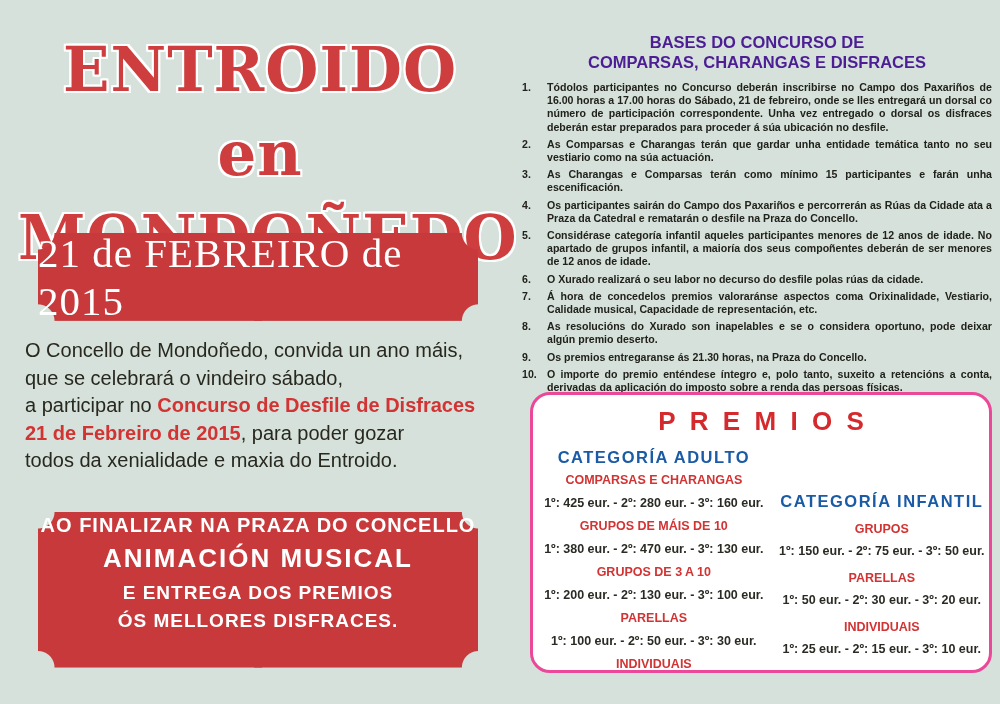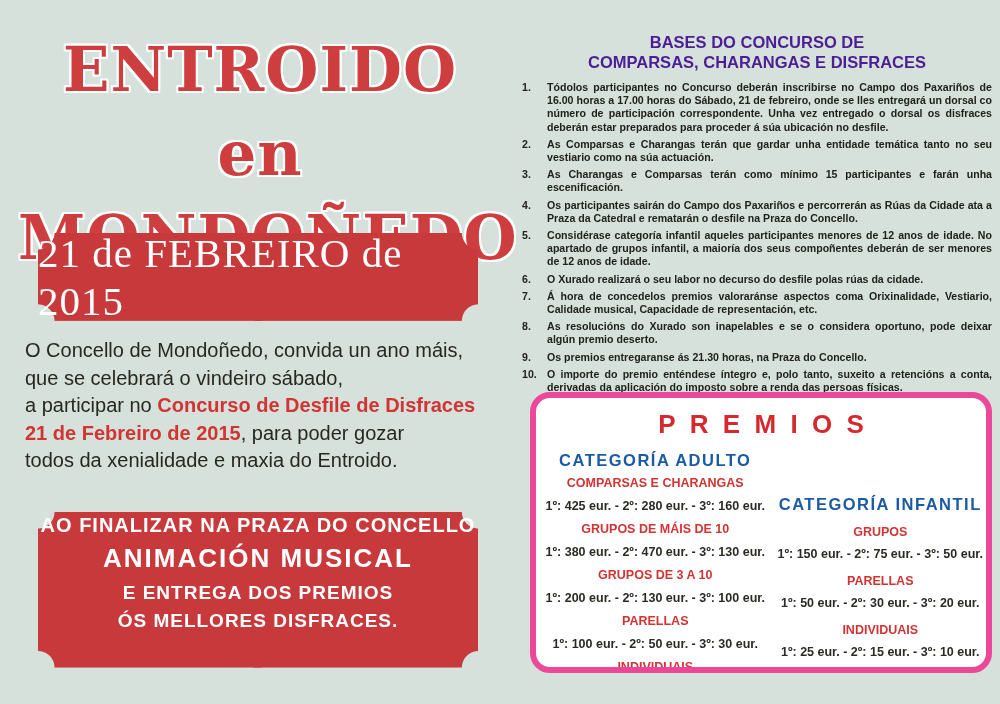--- a/index.html
+++ b/index.html
@@ -36,21 +36,21 @@
   .bases{position:absolute;left:522px;top:33px;width:470px;}
   .bases-title{color:#4c1d95;font-weight:bold;font-size:16.5px;line-height:19.5px;text-align:center;}
   .bases-list{margin-top:9px;}
   .bases-item{display:flex;margin-bottom:4px;color:#22221c;font-weight:bold;
     font-size:10.6px;line-height:13.2px;}
   .bases-item .num{width:25px;flex-shrink:0;}
   .bases-item .txt{flex:1;text-align:justify;}
 
   
   .premios{position:absolute;left:530px;top:392px;width:462px;height:281px;box-sizing:border-box;
-    background:#ffffff;border:6px solid #ec4899;border-radius:20px;overflow:hidden;}
+    background:#ffffff;border:3px solid #ec4899;border-radius:20px;overflow:hidden;}
   .premios-title{text-align:center;color:#d42a2e;font-weight:bold;font-size:26px;
     letter-spacing:0.55em;padding-left:0.55em;margin-top:11px;}
   .premios-cols{display:flex;margin-top:8px;}
   .col-adult{width:53%;}
   .col-infantil{width:47%;padding-top:44px;box-sizing:border-box;}
   .cat-heading{color:#1b5ba5;font-weight:bold;font-size:16.5px;letter-spacing:1.5px;
     text-align:center;line-height:24px;}
   .prize-section{text-align:center;}
   .prize-label{color:#d23333;font-weight:bold;font-size:12.5px;line-height:23px;}
   .prize-line{color:#2b2b25;font-weight:bold;font-size:12.5px;line-height:23px;}

